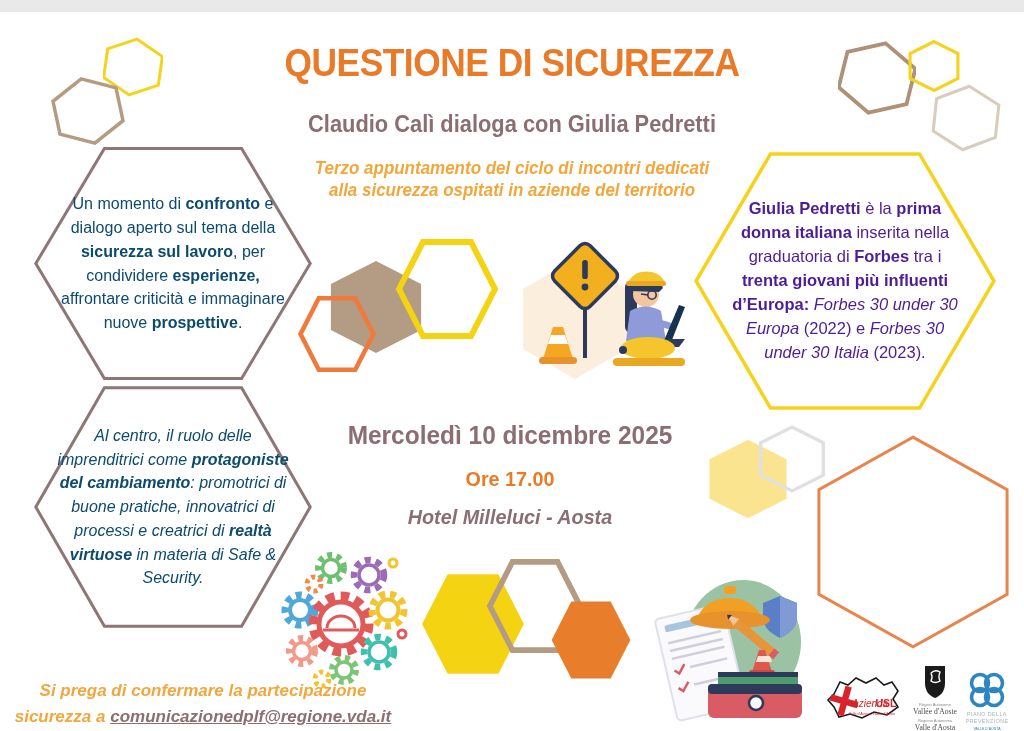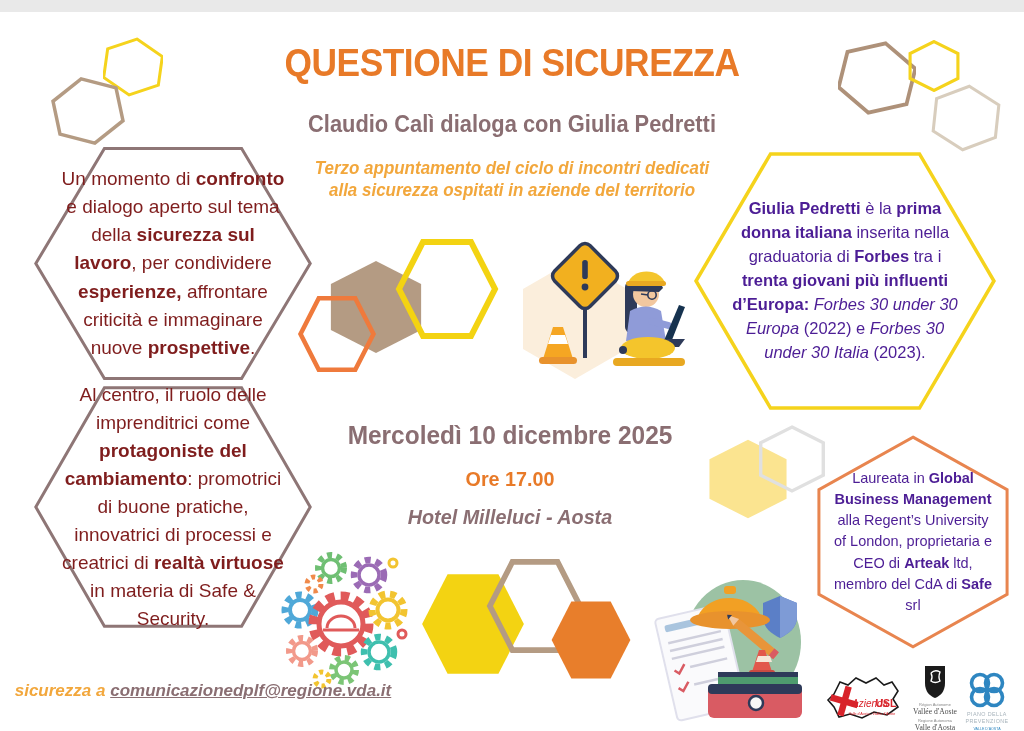--- a/index.html
+++ b/index.html
@@ -7,21 +7,21 @@
   .abs{position:absolute;}
   .ctr{text-align:center;}
   
   .title{left:0;top:30px;width:1024px;font-size:38px;font-weight:700;color:#E87A28;letter-spacing:-.5px;transform:scaleX(.93);}
   .subtitle{left:0;top:99px;width:1024px;font-size:23px;font-weight:700;color:#8A6E72;transform:scaleX(.95);}
   .tagline{left:232px;top:146px;width:560px;font-size:17.5px;font-style:italic;font-weight:600;color:#F2A73C;line-height:1.25;transform:scaleX(.97);}
   
   .hexbox{display:flex;align-items:center;justify-content:center;}
   .hexbox svg.frame{position:absolute;inset:0;width:100%;height:100%;}
   .hextext{position:relative;text-align:center;}
-  .hex-orange-text{color:#7f1d1d;font-size:19px;line-height:1.48;font-weight:500;}
+  .hex-orange-text{color:#0c4a6e;font-size:16px;line-height:1.48;font-weight:500;}
   .hex-brown-text{color:#4c1d95;font-size:16px;line-height:1.45;font-weight:500;}
   
   .event{left:300px;top:408px;width:420px;transform:scaleX(.94);}
   .event .date{font-size:26px;font-weight:700;color:#8A6E72;}
   .event .time{margin-top:16px;font-size:21px;font-weight:600;color:#E87A28;}
   .event .venue{margin-top:14px;font-size:21px;font-weight:600;font-style:italic;color:#8A6E72;}
   
   .footer{left:14px;top:666px;width:378px;font-size:17px;font-style:italic;font-weight:600;color:#F2A73C;line-height:1.5;}
   .footer .email{color:#8A6E72;text-decoration:underline;cursor:pointer;}
   svg text{font-family:"Liberation Sans",sans-serif;}
@@ -59,35 +59,34 @@
     <svg class="frame" viewBox="0 0 100 100" preserveAspectRatio="none">
       <polygon points="1,50 25.5,1.5 74.5,1.5 99,50 74.5,98.5 25.5,98.5" fill="none" stroke="#8E7676" stroke-width="3" vector-effect="non-scaling-stroke"></polygon>
     </svg>
     <div class="hextext hex-orange-text" style="width:225px;"><span>Un momento di </span><span style="font-weight: 700;">confronto</span><span> e dialogo aperto sul tema della </span><span style="font-weight: 700;">sicurezza sul lavoro</span><span>, per condividere </span><span style="font-weight: 700;">esperienze,</span><span> affrontare criticità e immaginare nuove </span><span style="font-weight: 700;">prospettive</span><span>.</span></div>
   </div>
 
   <div class="abs hexbox" style="left:33px;top:372px;width:280px;height:246px;">
     <svg class="frame" viewBox="0 0 100 100" preserveAspectRatio="none">
       <polygon points="1,50 25.5,1.5 74.5,1.5 99,50 74.5,98.5 25.5,98.5" fill="none" stroke="#8E7676" stroke-width="3" vector-effect="non-scaling-stroke"></polygon>
     </svg>
-    <div class="hextext hex-orange-text" style="width:232px;"><span>Al centro, il ruolo delle imprenditrici come </span><span style="font-weight: 700;">protagoniste del cambiamento</span><span>: promotrici di buone pratiche, innovatrici di processi e creatrici di </span><span style="font-weight: 700;">realtà virtuose</span><span> in materia di Safe &amp; Security.</span></div>
+    <div class="hextext hex-orange-text" style="width:232px;font-style:italic;"><span>Al centro, il ruolo delle imprenditrici come </span><span style="font-weight: 700;">protagoniste del cambiamento</span><span>: promotrici di buone pratiche, innovatrici di processi e creatrici di </span><span style="font-weight: 700;">realtà virtuose</span><span> in materia di Safe &amp; Security.</span></div>
   </div>
 
   <div class="abs hexbox" style="left:693px;top:138px;width:304px;height:262px;">
     <svg class="frame" viewBox="0 0 100 100" preserveAspectRatio="none">
       <polygon points="1,50 25.5,1.5 74.5,1.5 99,50 74.5,98.5 25.5,98.5" fill="none" stroke="#F5D31C" stroke-width="3.5" vector-effect="non-scaling-stroke"></polygon>
     </svg>
     <div class="hextext hex-brown-text" style="width:236px;font-size:16.5px;"><span style="font-weight: 700;">Giulia Pedretti</span><span> è la </span><span style="font-weight: 700;">prima donna italiana</span><span> inserita nella graduatoria di </span><span style="font-weight: 700;">Forbes</span><span> tra i </span><span style="font-weight: 700;">trenta giovani più influenti d’Europa:</span><span> </span><span style="font-style: italic;">Forbes 30 under 30 Europa</span><span> (2022) e </span><span style="font-style: italic;">Forbes 30 under 30 Italia</span><span> (2023).</span></div>
   </div>
 
   <div class="abs hexbox" style="left:815px;top:423px;width:196px;height:214px;">
     <svg class="frame" viewBox="0 0 100 100" preserveAspectRatio="none">
       <polygon points="50,1 98,25.5 98,74.5 50,99 2,74.5 2,25.5" fill="none" stroke="#E8854F" stroke-width="3" vector-effect="non-scaling-stroke"></polygon>
     </svg>
-    <div class="hextext hex-brown-text" style="width:166px;font-size:14.5px;"><span>Laureata in </span><span style="font-weight: 700;">Global Business Management</span><span> alla Regent’s University of London, proprietaria e CEO di </span><span style="font-weight: 700;">Arteak</span><span> ltd, membro del CdA di </span><span style="font-weight: 700;">Safe</span><span> srl</span></div>
   </div>
 
   <svg class="abs" style="left:328px;top:240px;width:96px;height:110px;" viewBox="0 0 100 100">
     <polygon points="50,2 97,26 97,74 50,98 3,74 3,26" fill="#B49B83"></polygon>
   </svg>
   <svg class="abs" style="left:394px;top:227px;width:106px;height:100px;" viewBox="0 0 100 100">
     <polygon points="2,50 26,3 74,3 98,50 74,97 26,97" fill="none" stroke="#F3D312" stroke-width="6"></polygon>
   </svg>
   <svg class="abs" style="left:297px;top:284px;width:80px;height:76px;" viewBox="0 0 100 100">
     <polygon points="2,50 26,3 74,3 98,50 74,97 26,97" fill="none" stroke="#EF7A3C" stroke-width="6"></polygon>
@@ -224,20 +223,21 @@
     <g>
       <rect x="70" y="112" width="80" height="16" rx="3" fill="#4E9B6E"></rect>
       <rect x="70" y="112" width="80" height="5" fill="#2E3A59"></rect>
       <rect x="60" y="124" width="94" height="34" rx="6" fill="#D95B63"></rect>
       <rect x="60" y="124" width="94" height="10" rx="4" fill="#2E3A59"></rect>
       <circle cx="108" cy="143" r="7" fill="#F7F7F7" stroke="#2E3A59" stroke-width="2.5"></circle>
     </g>
   </svg>
 
   <div class="abs ctr footer">
+    <div>Si prega di confermare la partecipazione</div>
     <div><span>sicurezza a </span><span class="email">comunicazionedplf@regione.vda.it</span></div>
   </div>
 
   <svg class="abs" style="left:824px;top:660px;width:80px;height:62px;" viewBox="0 0 80 62">
     <path d="M10 22 L16 10 L24 13 L32 6 L42 11 L52 6 L60 13 L68 10 L74 19 L69 27 L74 35 L63 43 L50 40 L38 46 L26 42 L15 45 L10 35 L4 28 Z" fill="#fff" stroke="#1a1a1a" stroke-width="1.6"></path>
     <g transform="rotate(16 20 30)">
       <rect x="17" y="14" width="6.5" height="30" fill="#D8232A"></rect>
       <rect x="6" y="26" width="28" height="6.5" fill="#D8232A"></rect>
     </g>
     <text x="28" y="35" font-size="10" font-style="italic" fill="#D8232A">Azienda</text>

